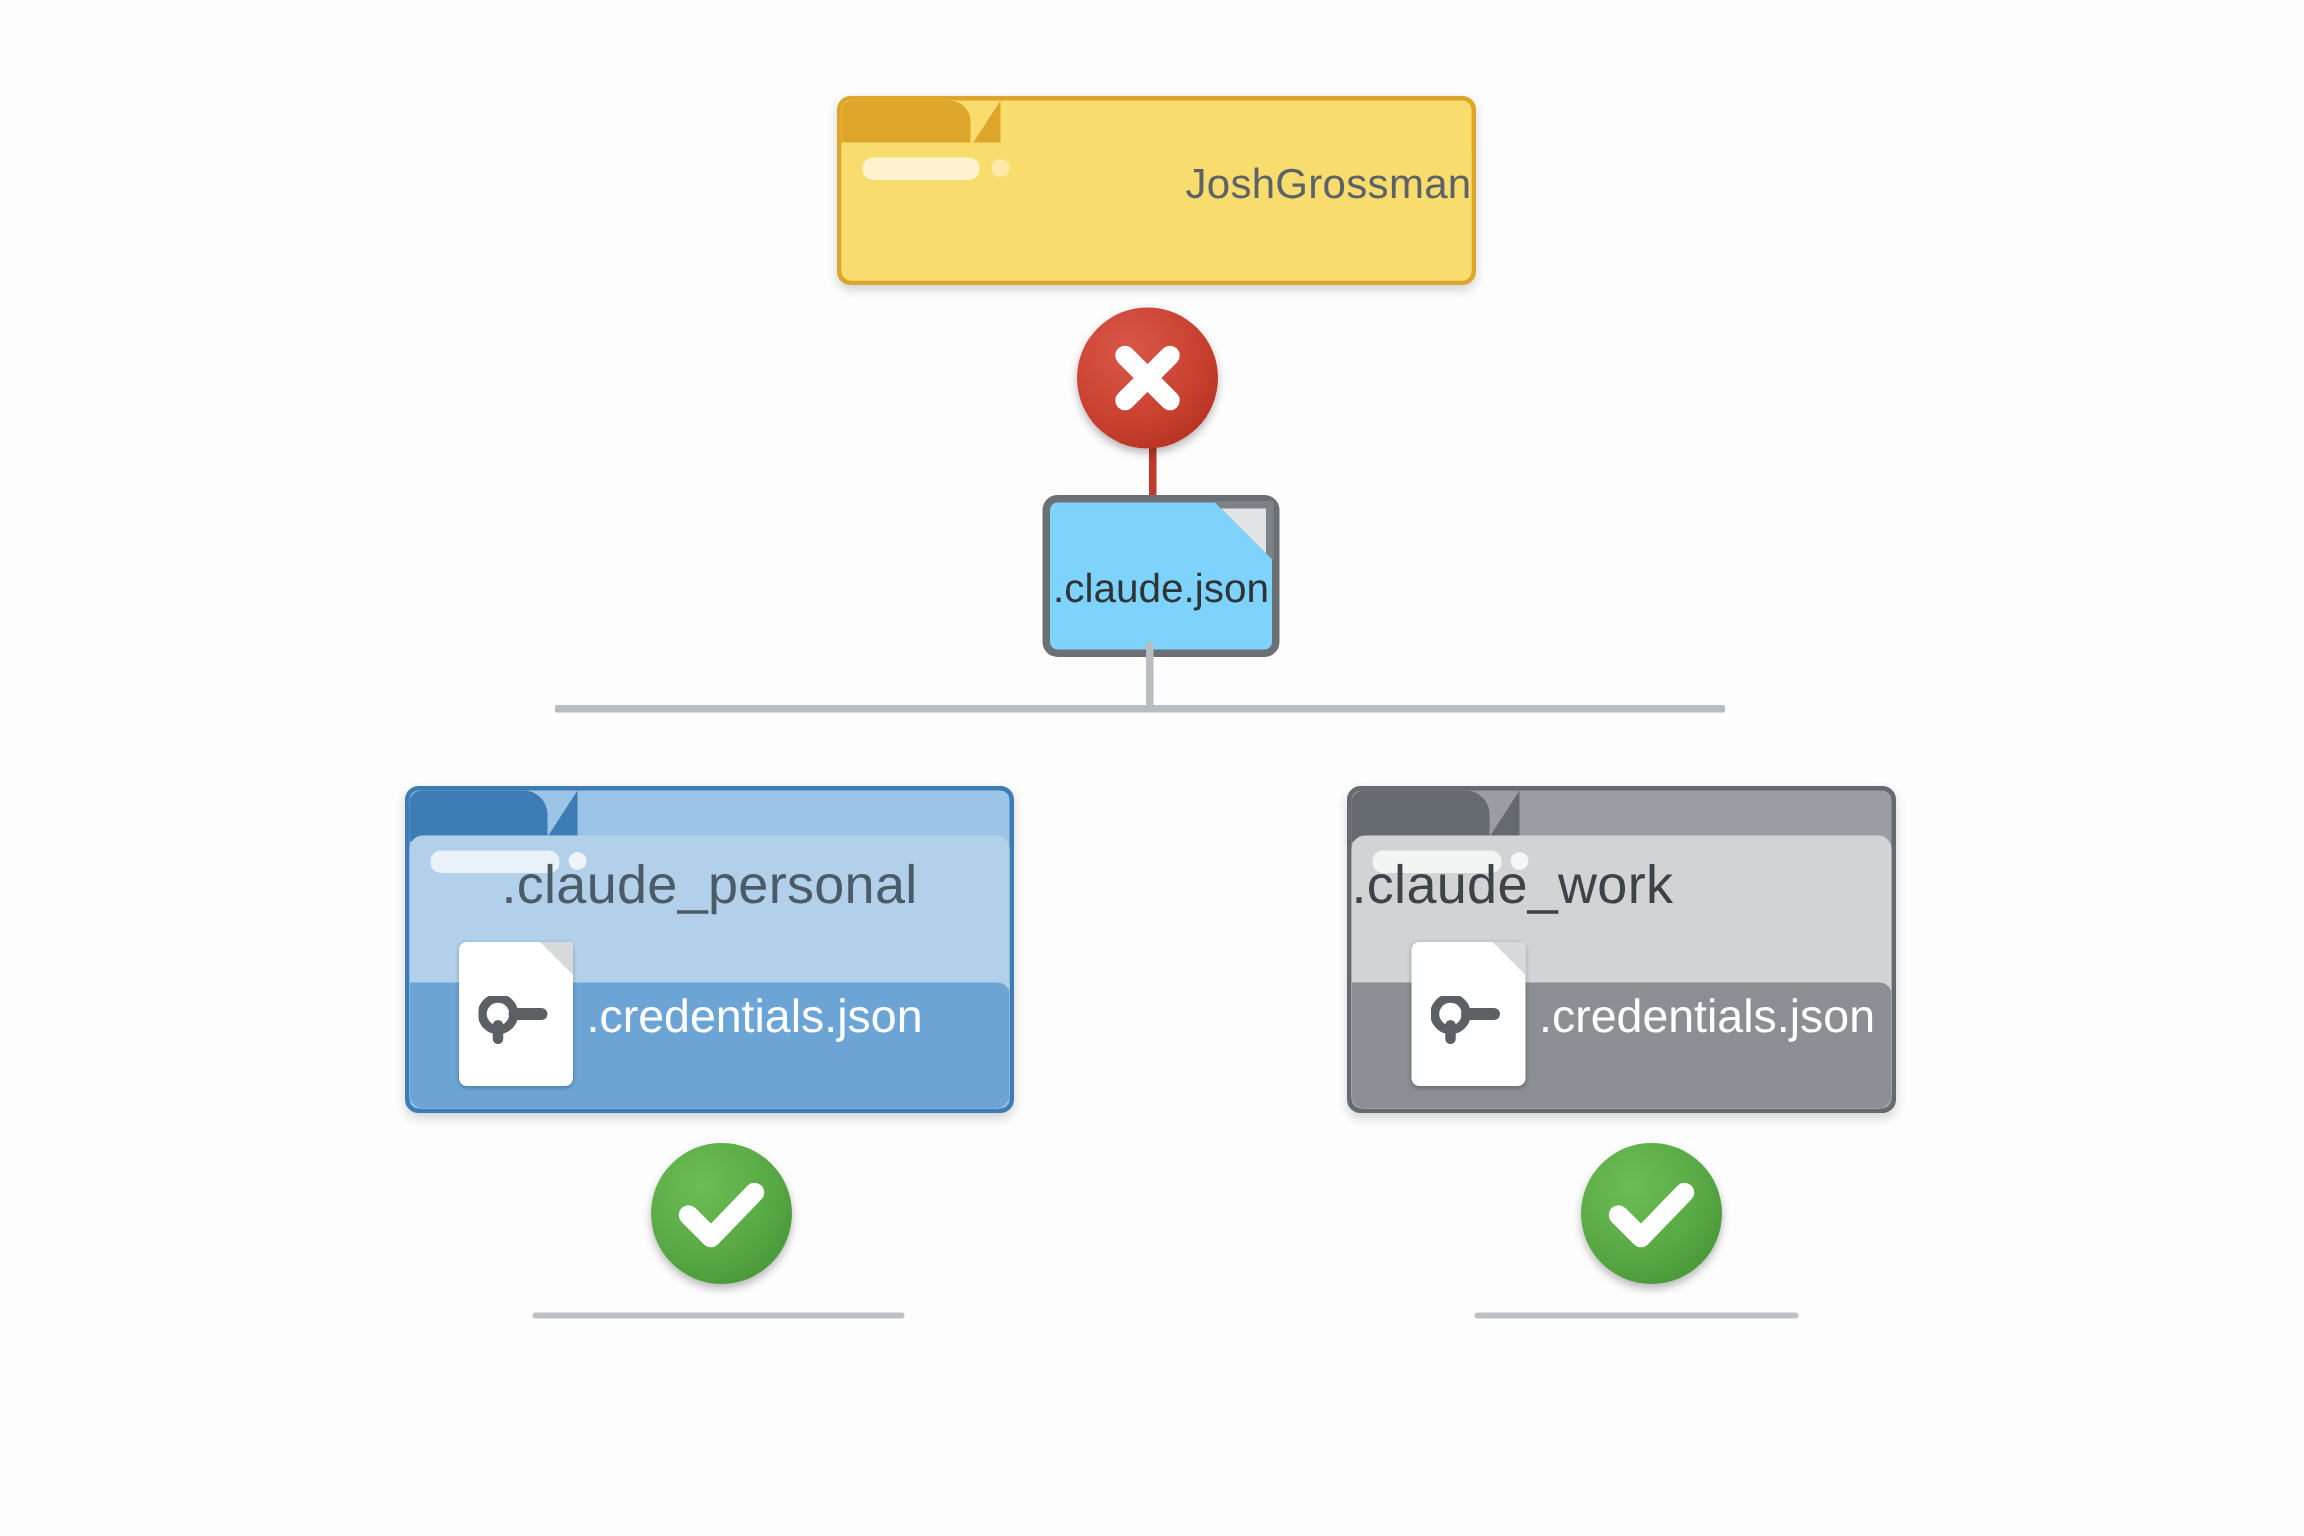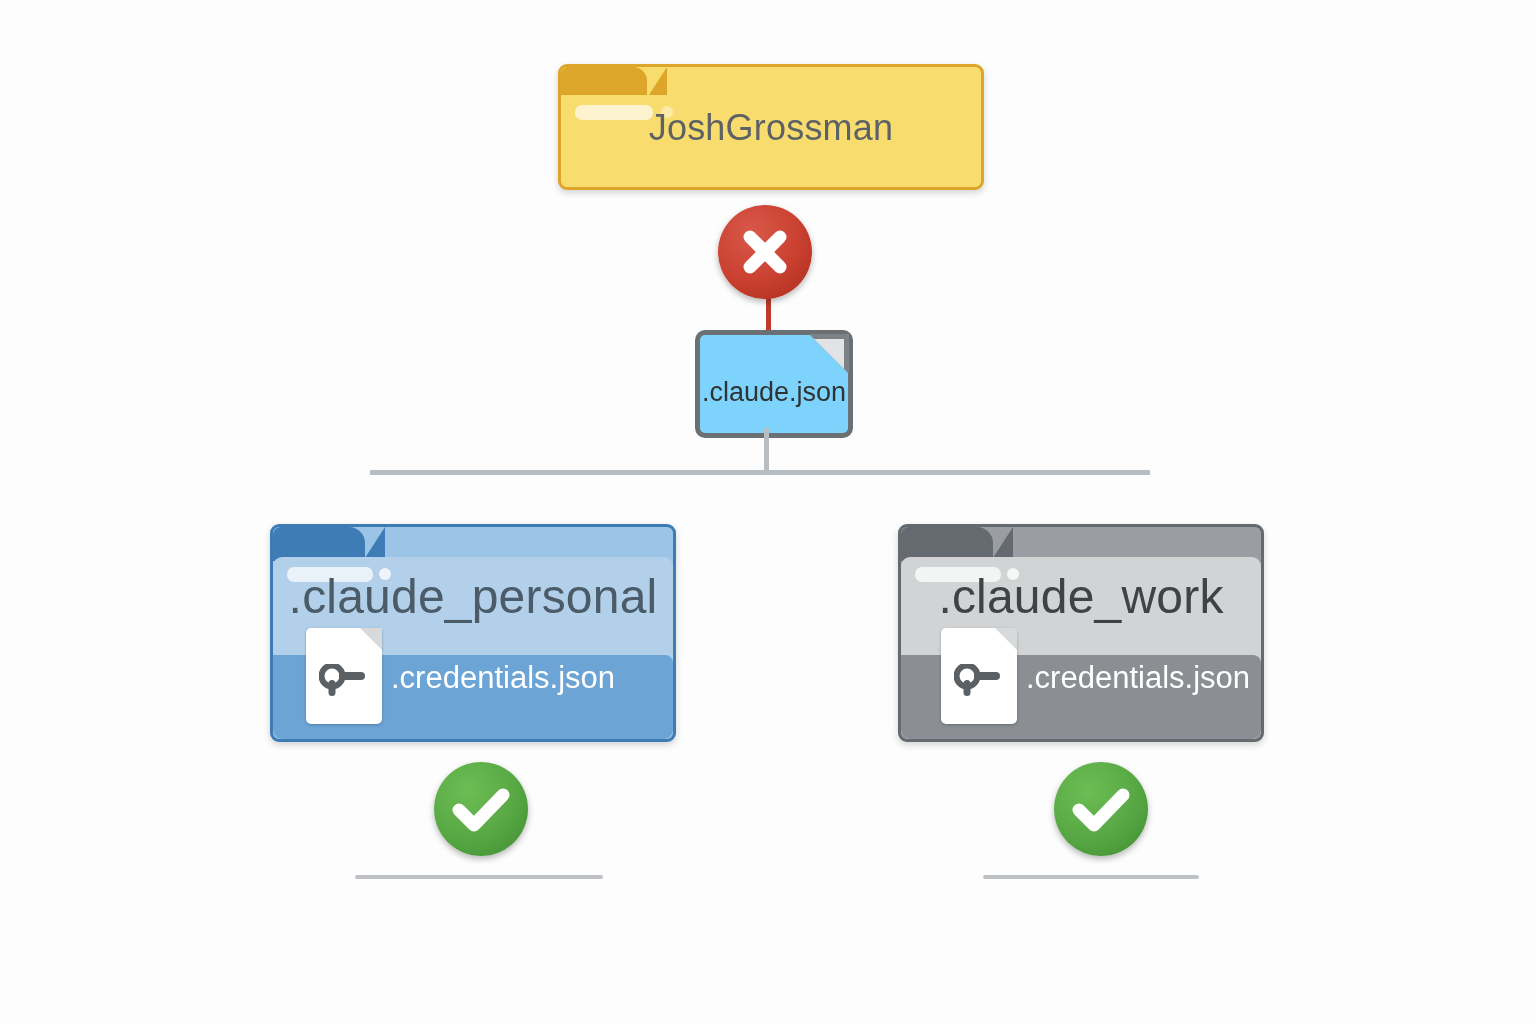--- a/index.html
+++ b/index.html
@@ -93,21 +93,21 @@
   }
   .folder .lower {
     position: absolute;
     left: 0;
     right: 0;
     bottom: 0;
     border-radius: 0 8px 8px 8px;
   }
   .folder-label {
     position: absolute;
-    font-size: 48px;
+    font-size: 36px;
     letter-spacing: 0.2px;
     white-space: nowrap;
   }
 
   
   #root-folder {
     left: 558px; top: 64px; width: 420px; height: 120px;
     background: #f8dd6e;
     border: 3px solid #dda62a;
   }
@@ -119,23 +119,23 @@
   #root-folder .tab::after { border-bottom-color: #dda62a; }
   #root-folder .body {
     top: 28px;
     background: #f8dd6e;
     border-radius: 0 7px 7px 7px;
   }
   #root-folder .hl { width: 78px; background: #fdf3cf; }
   #root-folder .dot { left: 100px; background: #fbeaa8; }
   #root-label {
     left: 0; right: 0; top: 40px;
-    text-align: center;
+    text-align: right;
     color: #5d6266;
-    font-size: 36px;
+    font-size: 28px;
   }
 
   
   #blue-folder {
     left: 270px; top: 524px; width: 400px; height: 212px;
     background: #9cc4e6;
     border: 3px solid #3e7cb5;
   }
   #blue-folder .tab { background: #3e7cb5; }
   #blue-folder .tab::after { border-bottom-color: #3e7cb5; }
@@ -156,21 +156,21 @@
     border: 3px solid #646a6f;
   }
   #gray-folder .tab { background: #646a6f; }
   #gray-folder .tab::after { border-bottom-color: #646a6f; }
   #gray-folder .body { top: 30px; background: #d2d3d4; }
   #gray-folder .hl { width: 86px; background: #f3f4f4; }
   #gray-folder .dot { left: 106px; background: #f6f7f7; }
   #gray-folder .lower { top: 98px; background: #8b8e92; }
   #gray-name {
     left: 0; right: 0; top: 42px;
-    text-align: center;
+    text-align: left;
     color: #3f4246;
   }
 
   
   .filecard {
     position: absolute;
     background: #7dd3fc;
     border: 5px solid #6b7075;
     border-radius: 11px;
   }

